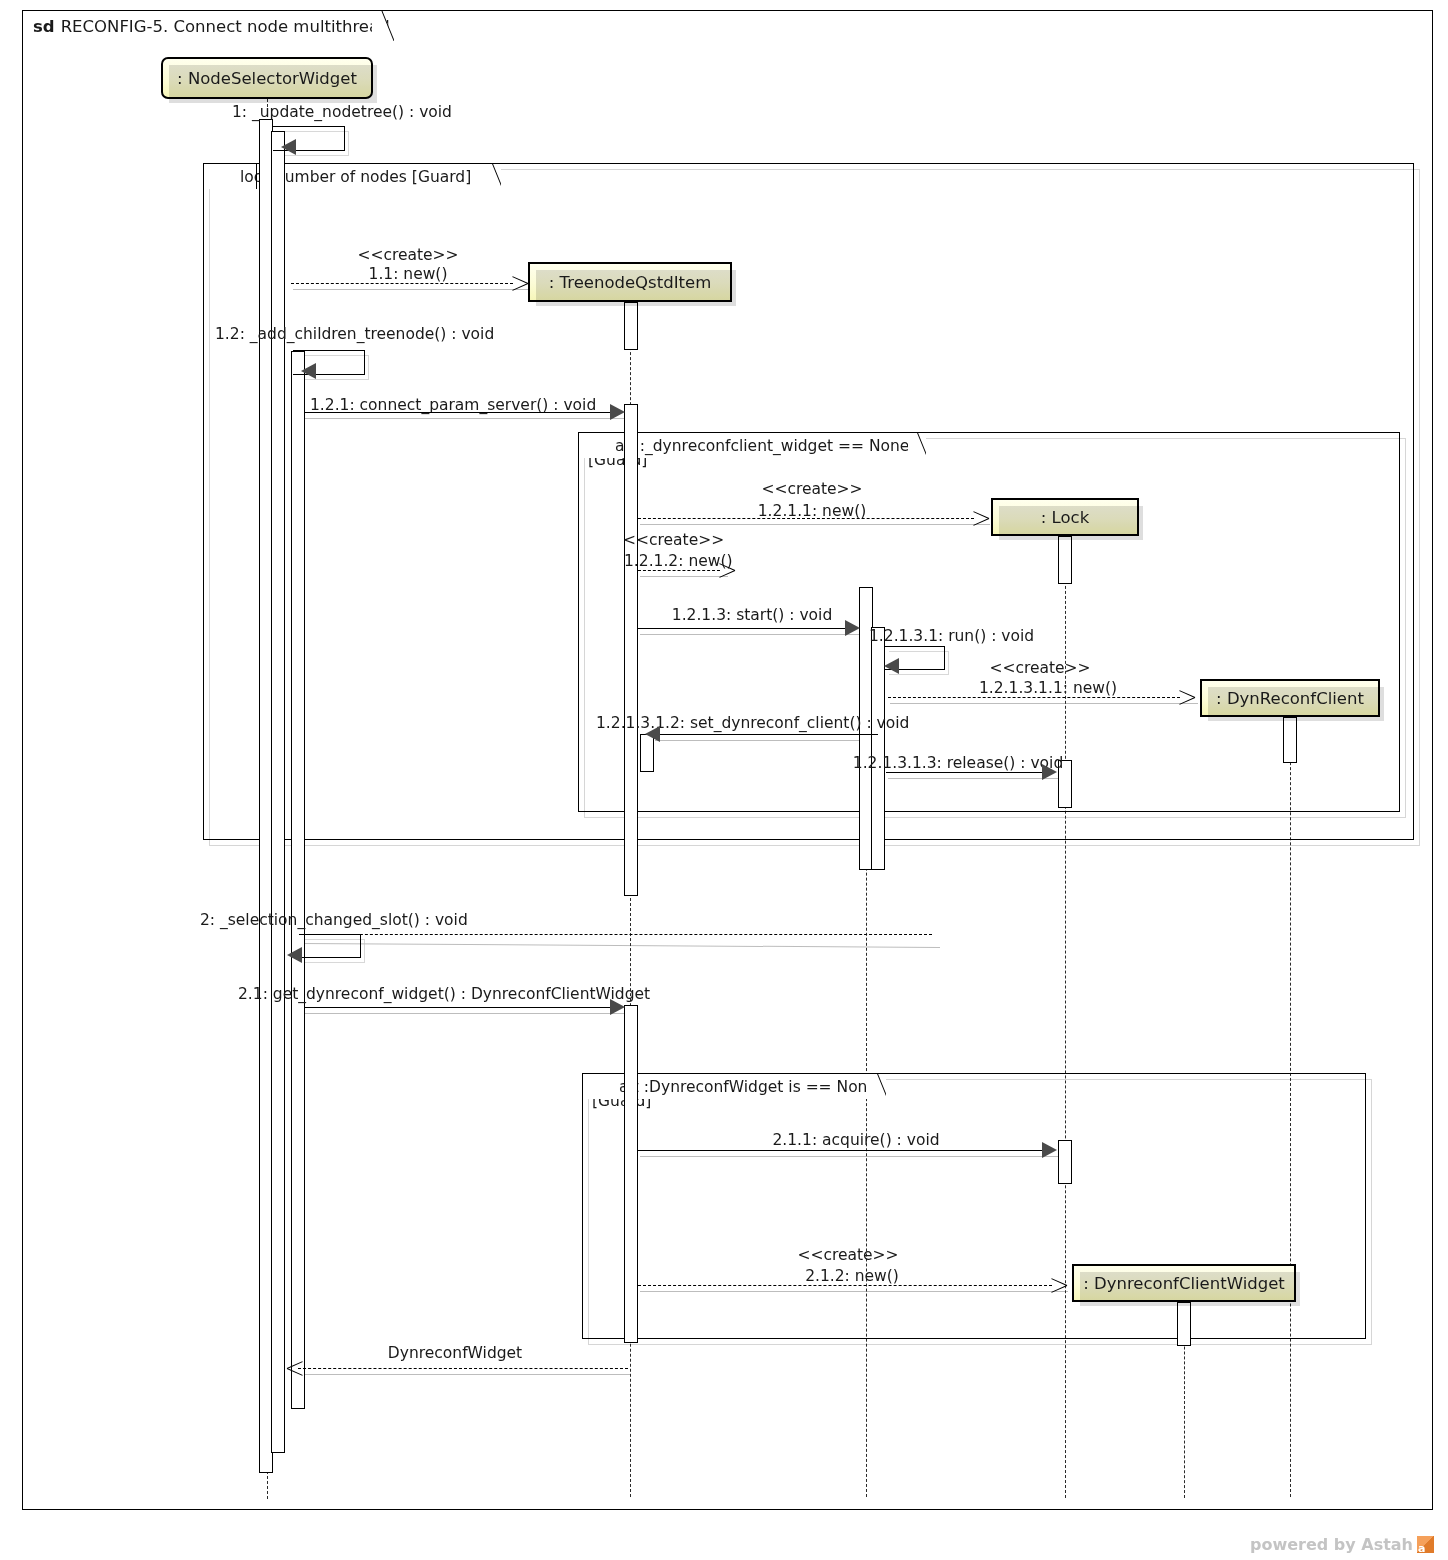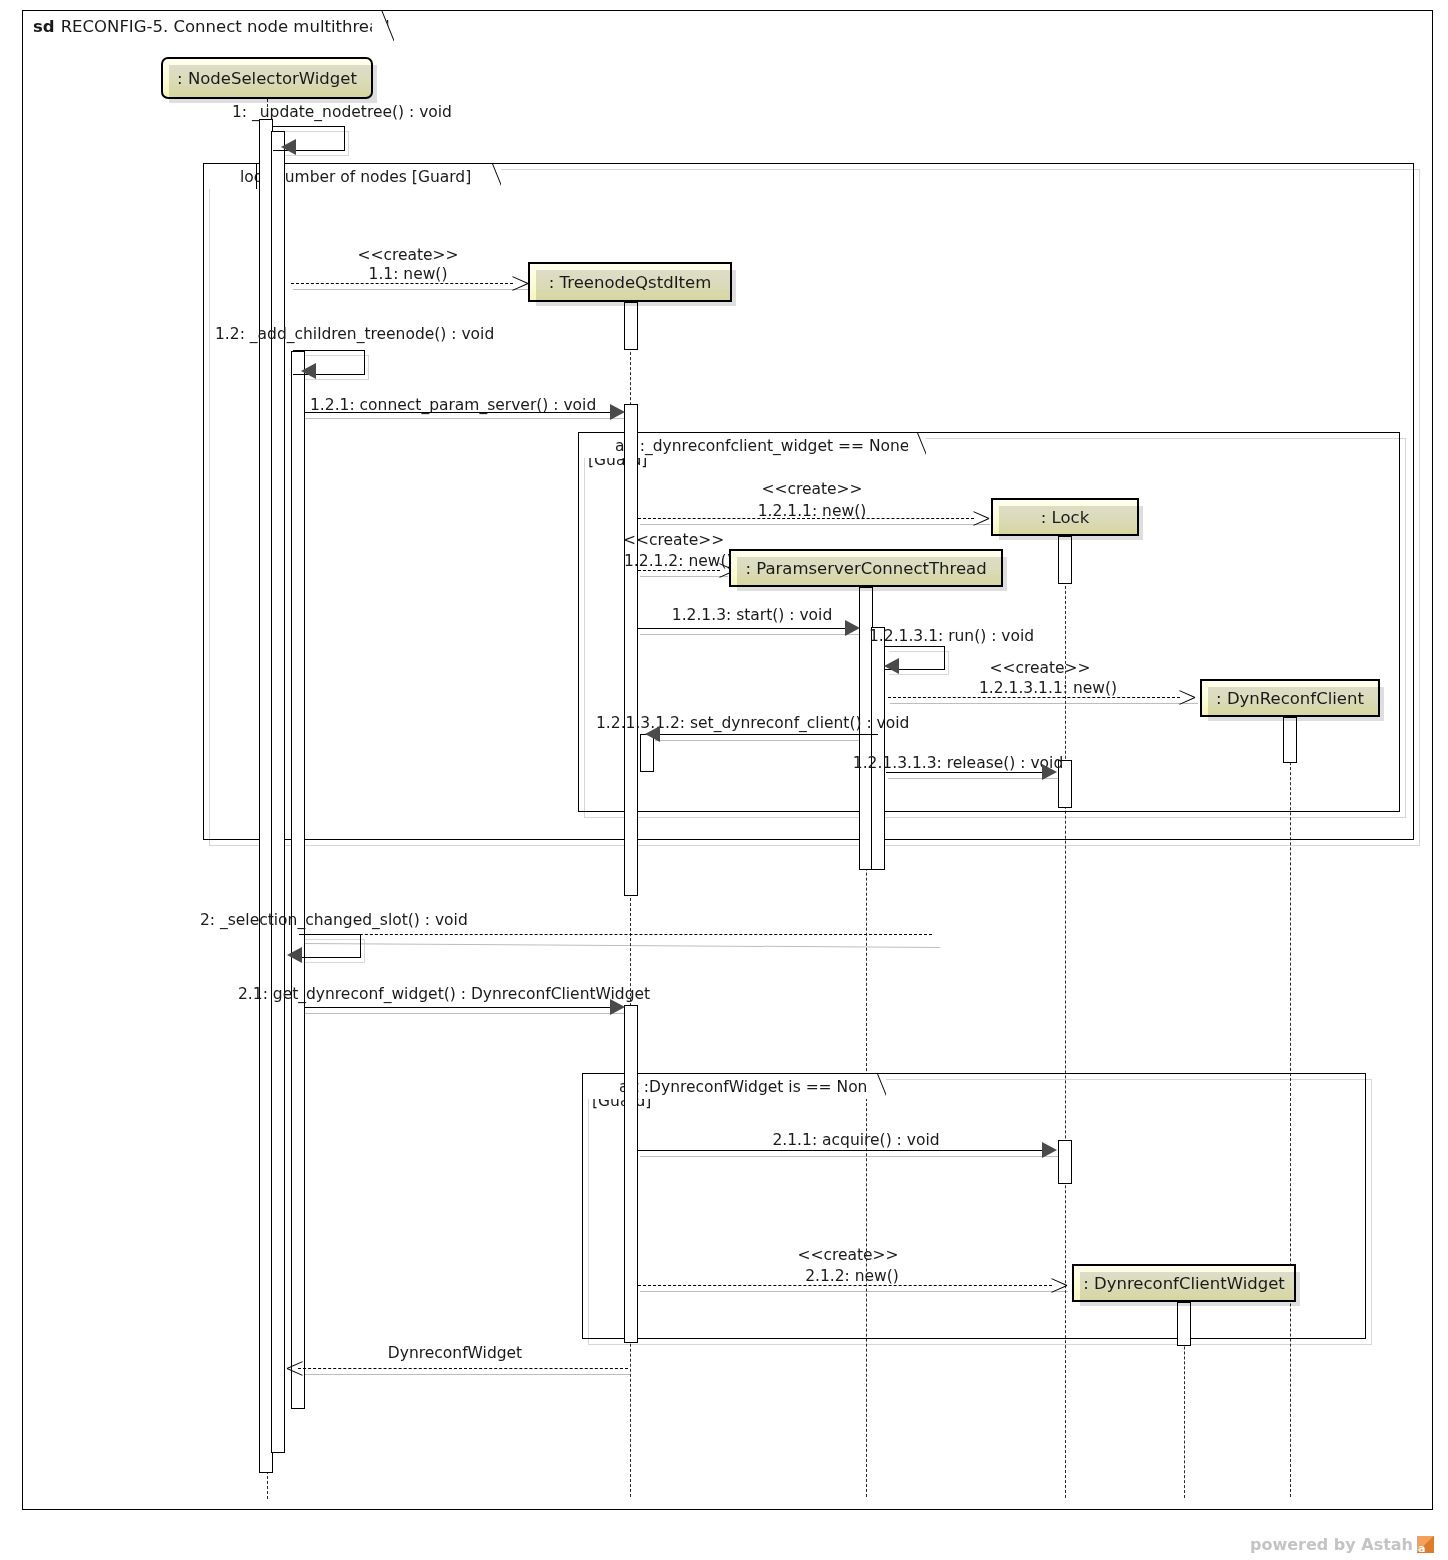--- a/index.html
+++ b/index.html
@@ -280,23 +280,20 @@
   <div class="act" style="left:291px; top:351px; height:1058px;"></div>
 
   <div class="obj" style="left:528px; top:262px; width:204px; height:40px;justify-content:center;">
     <span>: TreenodeQstdItem</span>
   </div>
   <div class="lifeline" style="left:630px; top:302px; height:1195px;"></div>
   <div class="act" style="left:624px; top:302px; height:48px;"></div>
   <div class="act" style="left:624px; top:404px; height:492px;"></div>
   <div class="act" style="left:624px; top:1005px; height:338px;"></div>
 
-  <div class="obj" style="left:729px; top:549px; width:274px; height:38px;">
-    <span>: ParamserverConnectThread</span>
-  </div>
   <div class="lifeline" style="left:866px; top:587px; height:910px;"></div>
   <div class="act" style="left:859px; top:587px; height:283px;"></div>
   <div class="act" style="left:871px; top:627px; height:243px;"></div>
 
   <div class="obj" style="left:991px; top:498px; width:148px; height:38px;">
     <span>: Lock</span>
   </div>
   <div class="lifeline" style="left:1065px; top:536px; height:962px;"></div>
   <div class="act" style="left:1058px; top:536px; height:48px;"></div>
   <div class="act" style="left:1058px; top:760px; height:48px;"></div>

